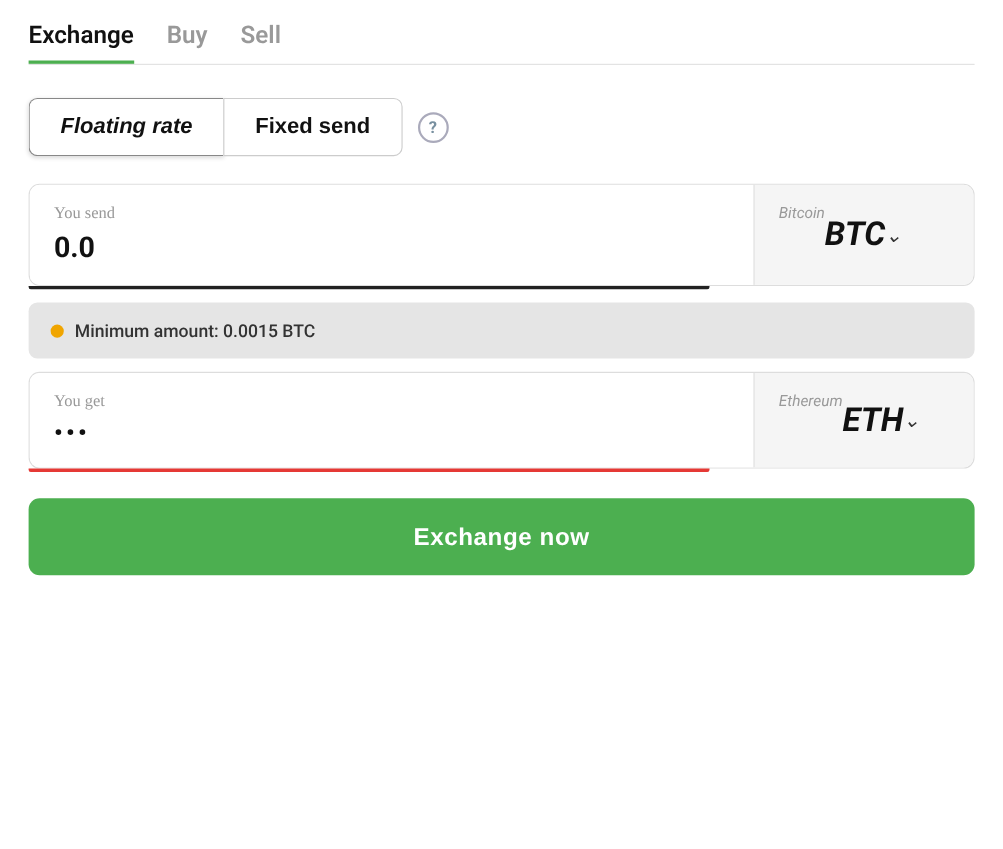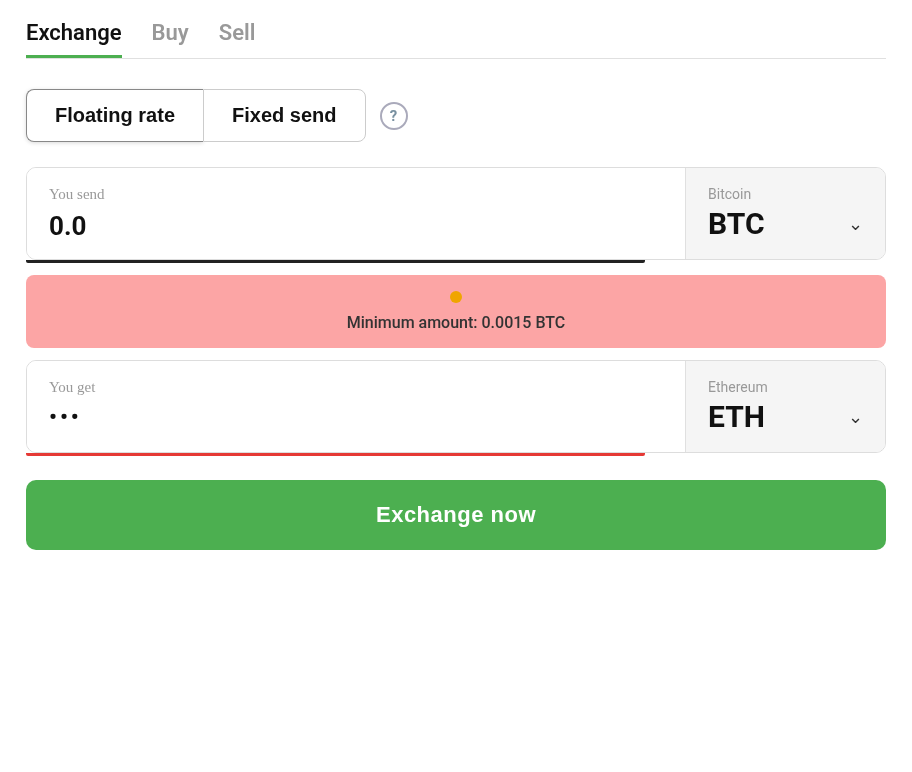--- a/index.html
+++ b/index.html
@@ -73,20 +73,21 @@
     }
 
     .rate-btn:nth-child(2) {
       border-radius: 0 8px 8px 0;
     }
 
     .rate-btn.active {
       background: #fff;
       border-color: #888;
       box-shadow: 0 1px 4px rgba(0,0,0,0.15);
+      font-style: italic;
     }
 
     .help-icon {
       width: 28px;
       height: 28px;
       border-radius: 50%;
       border: 2px solid #aab;
       color: #7890a0;
       font-size: 15px;
       font-weight: 700;
@@ -128,24 +129,24 @@
     .amount-value.loading {
       font-size: 22px;
       letter-spacing: 3px;
     }
 
     .currency-section {
       width: 200px;
       background: #f5f5f5;
       padding: 18px 22px;
       display: flex;
-      flex-direction: column;
-      justify-content: center;
+      flex-direction: row;
       cursor: pointer;
       border-left: 1px solid #e0e0e0;
+      font-style: italic;
     }
 
     .currency-name {
       font-size: 14px;
       color: #999;
       margin-bottom: 4px;
     }
 
     .currency-row {
       display: flex;
@@ -173,31 +174,30 @@
     .send-underline {
       height: 3px;
       background: #222;
       width: 72%;
       margin-top: 0;
       border-radius: 0 0 2px 2px;
     }
 
     
     .min-amount-notice {
-      background: #fca5a5;
+      background: #e5e5e5;
       border-radius: 8px;
       padding: 16px 20px;
       font-size: 16px;
       font-weight: 500;
       color: #333;
       margin: 12px 0;
       display: flex;
       align-items: center;
       gap: 10px;
-      flex-direction: column;
     }
 
     .warning-dot {
       width: 12px;
       height: 12px;
       background: #f0a500;
       border-radius: 50%;
       flex-shrink: 0;
     }
 

